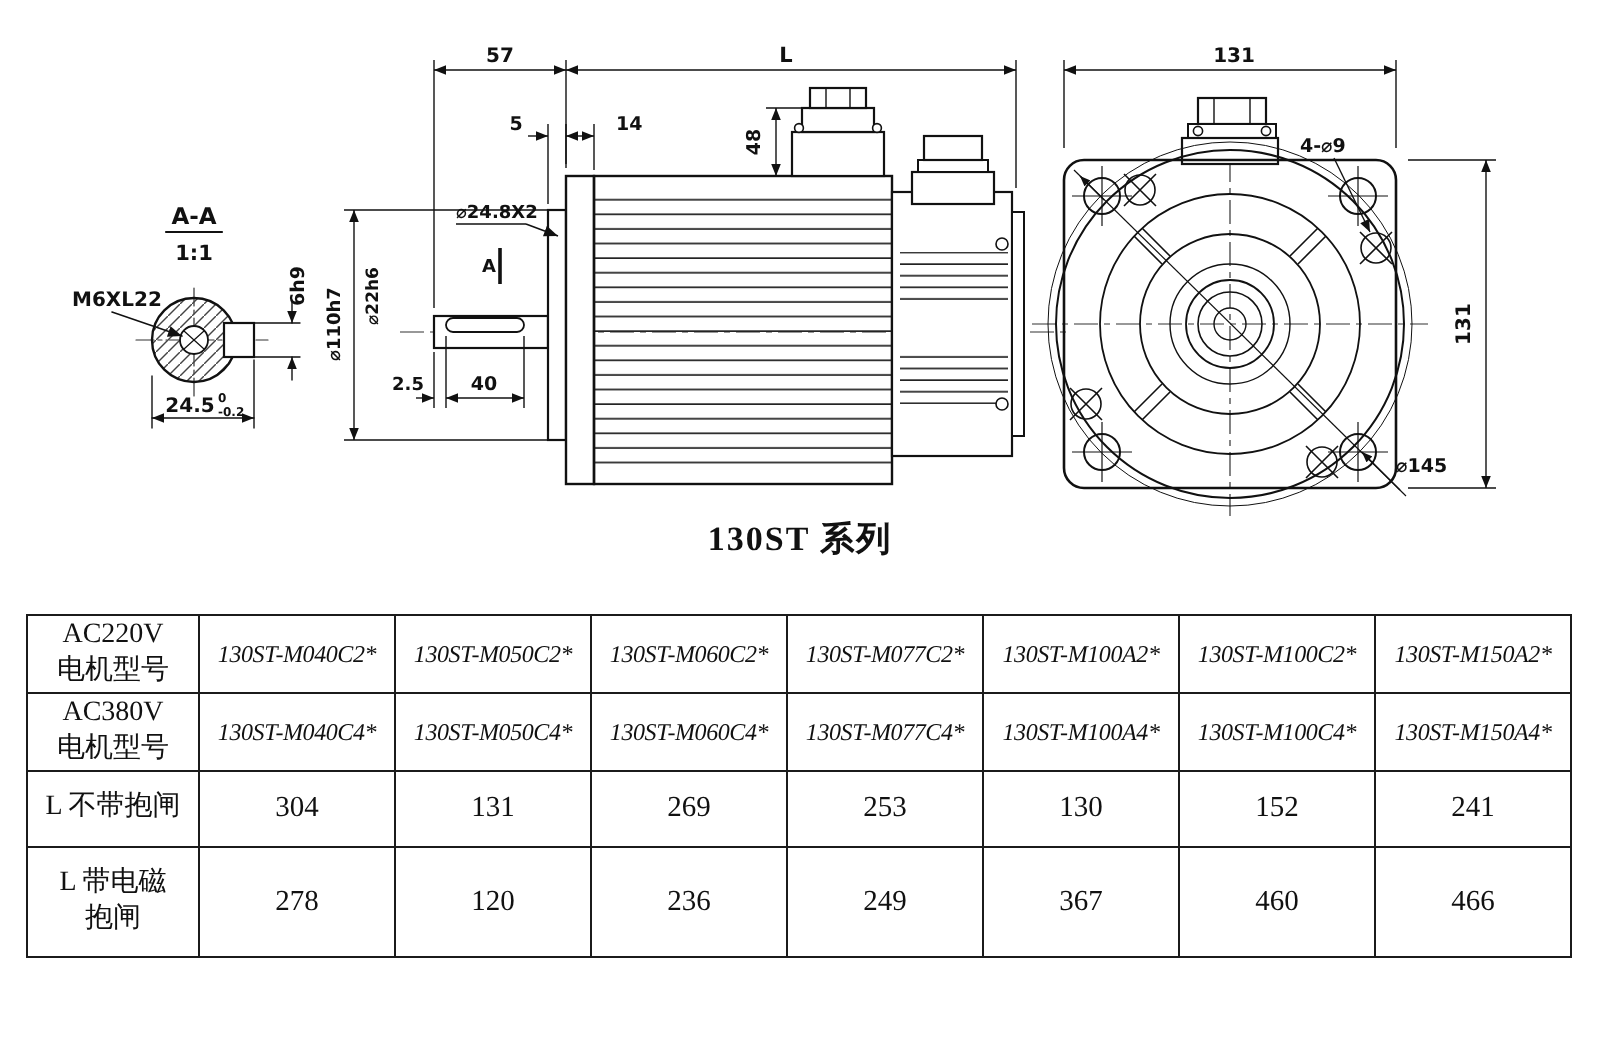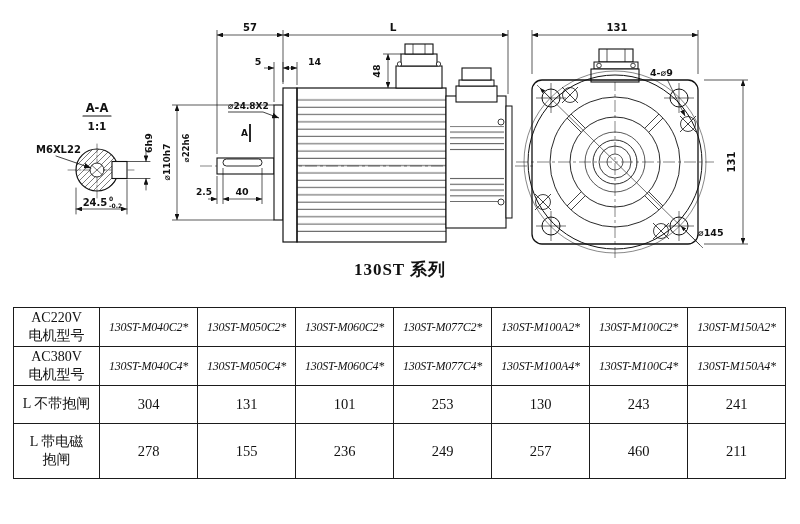--- a/index.html
+++ b/index.html
@@ -269,33 +269,33 @@
         <td class="model">130ST-M060C4*</td>
         <td class="model">130ST-M077C4*</td>
         <td class="model">130ST-M100A4*</td>
         <td class="model">130ST-M100C4*</td>
         <td class="model">130ST-M150A4*</td>
       </tr>
       <tr class="r-nobrake">
         <th>L 不带抱闸</th>
         <td class="num">304</td>
         <td class="num">131</td>
-        <td class="num">101</td>
+        <td class="num">269</td>
         <td class="num">253</td>
         <td class="num">130</td>
-        <td class="num">243</td>
+        <td class="num">152</td>
         <td class="num">241</td>
       </tr>
       <tr class="r-tall">
         <th>L 带电磁
 抱闸</th>
         <td class="num">278</td>
-        <td class="num">155</td>
+        <td class="num">120</td>
         <td class="num">236</td>
         <td class="num">249</td>
-        <td class="num">257</td>
+        <td class="num">367</td>
         <td class="num">460</td>
-        <td class="num">211</td>
+        <td class="num">466</td>
       </tr>
     </tbody>
   </table>
 
 </div>
 
 </body></html>

